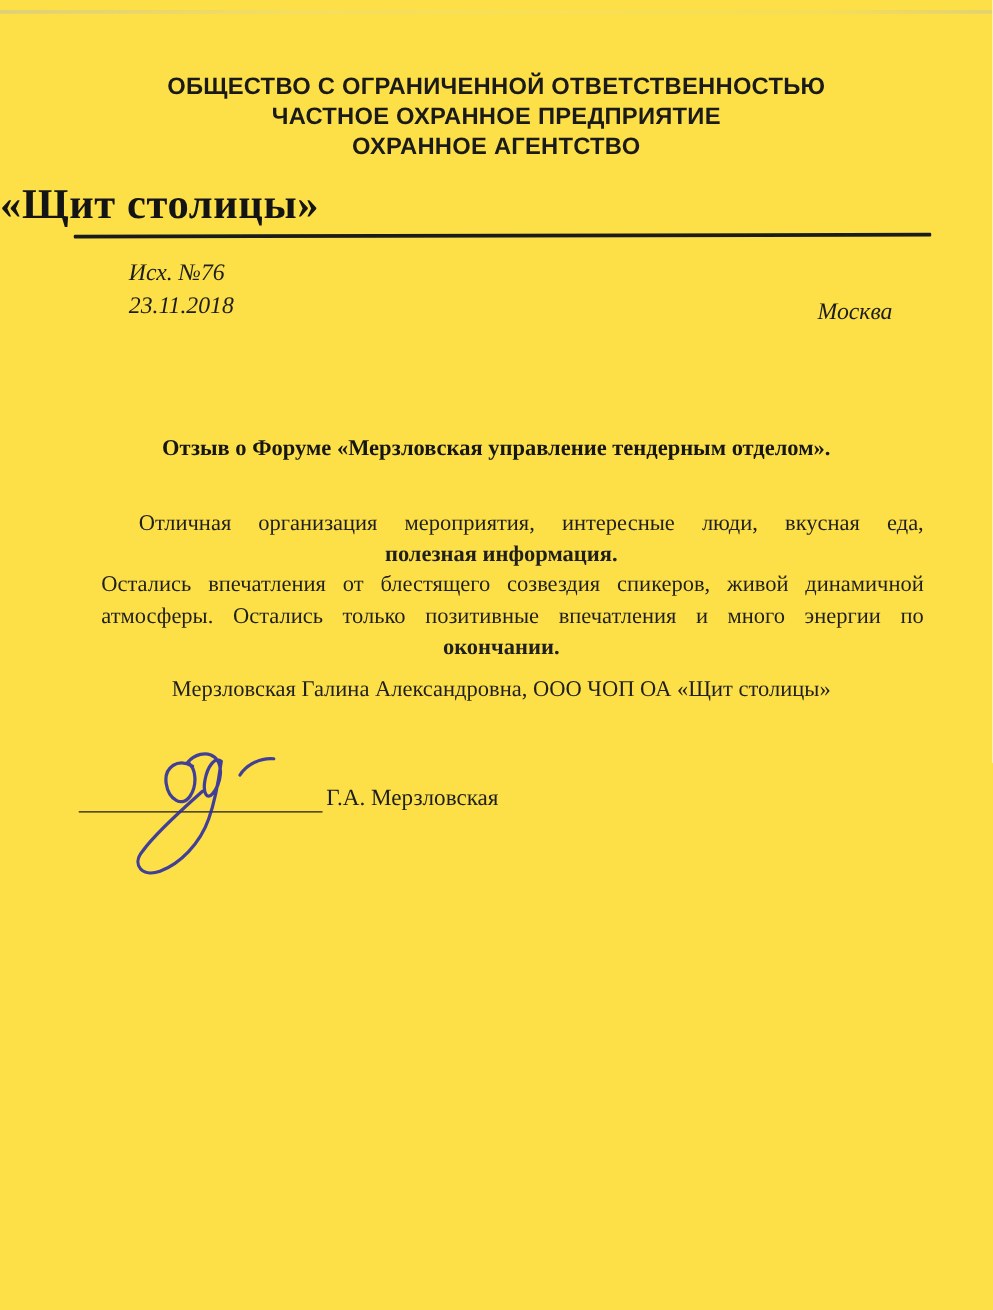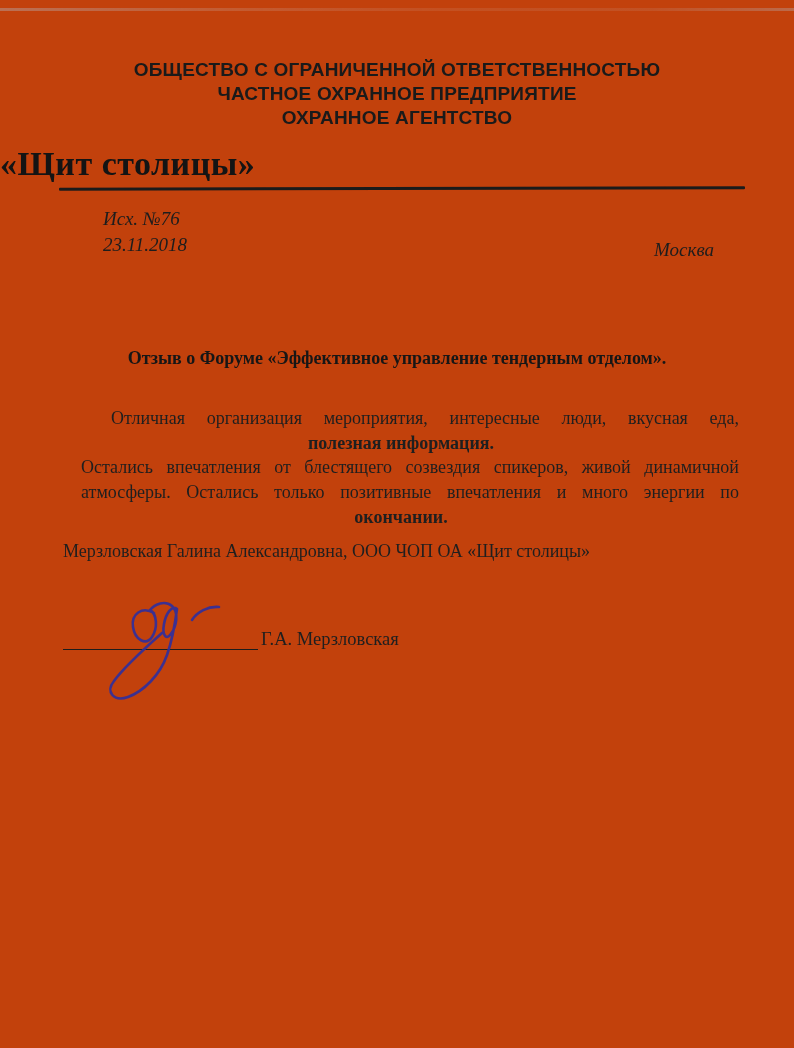--- a/index.html
+++ b/index.html
@@ -5,21 +5,21 @@
 <style>
   html, body {
     margin: 0;
     padding: 0;
     background: #ffffff;
   }
   .page {
     position: relative;
     width: 794px;
     height: 1048px;
-    background: #c2410c;
+    background: #fde047;
     overflow: hidden;
     font-family: "Liberation Serif", "DejaVu Serif", serif;
     color: #1d1d1d;
   }
   
   .scan-streak {
     position: absolute;
     top: 8px;
     left: 0;
     right: 0;
@@ -107,21 +107,21 @@
   }
   .lline {                       
     text-align: center;
     font-weight: bold;
   }
   .first-indent {
     text-indent: 30px;
   }
   .author-line {
     margin-top: 9px;
-    text-align: left;
+    text-align: center;
   }
   .sign-row {
     position: absolute;
     left: 63px;
     top: 628px;
     display: flex;
     align-items: flex-end;
     font-size: 18.5px;
     color: #1f1f1f;
   }
@@ -168,21 +168,21 @@
 
   <div class="header-rule"></div>
 
   <div class="ref-block">
     <div>Исх. №76</div>
     <div>23.11.2018</div>
   </div>
 
   <div class="ref-city">Москва</div>
 
-  <div class="subject">Отзыв о Форуме «Эффективное управление тендерным отделом».</div>
+  <div class="subject">Отзыв о Форуме «Мерзловская управление тендерным отделом».</div>
 
   <div class="body-block">
     <div>
       <div class="jline first-indent">Отличная организация мероприятия, интересные люди, вкусная еда,</div>
       <div class="lline">полезная информация.</div>
     </div>
     <div>
       <div class="jline">Остались впечатления от блестящего созвездия спикеров, живой динамичной</div>
       <div class="jline">атмосферы. Остались только позитивные впечатления и много энергии по</div>
       <div class="lline">окончании.</div>

